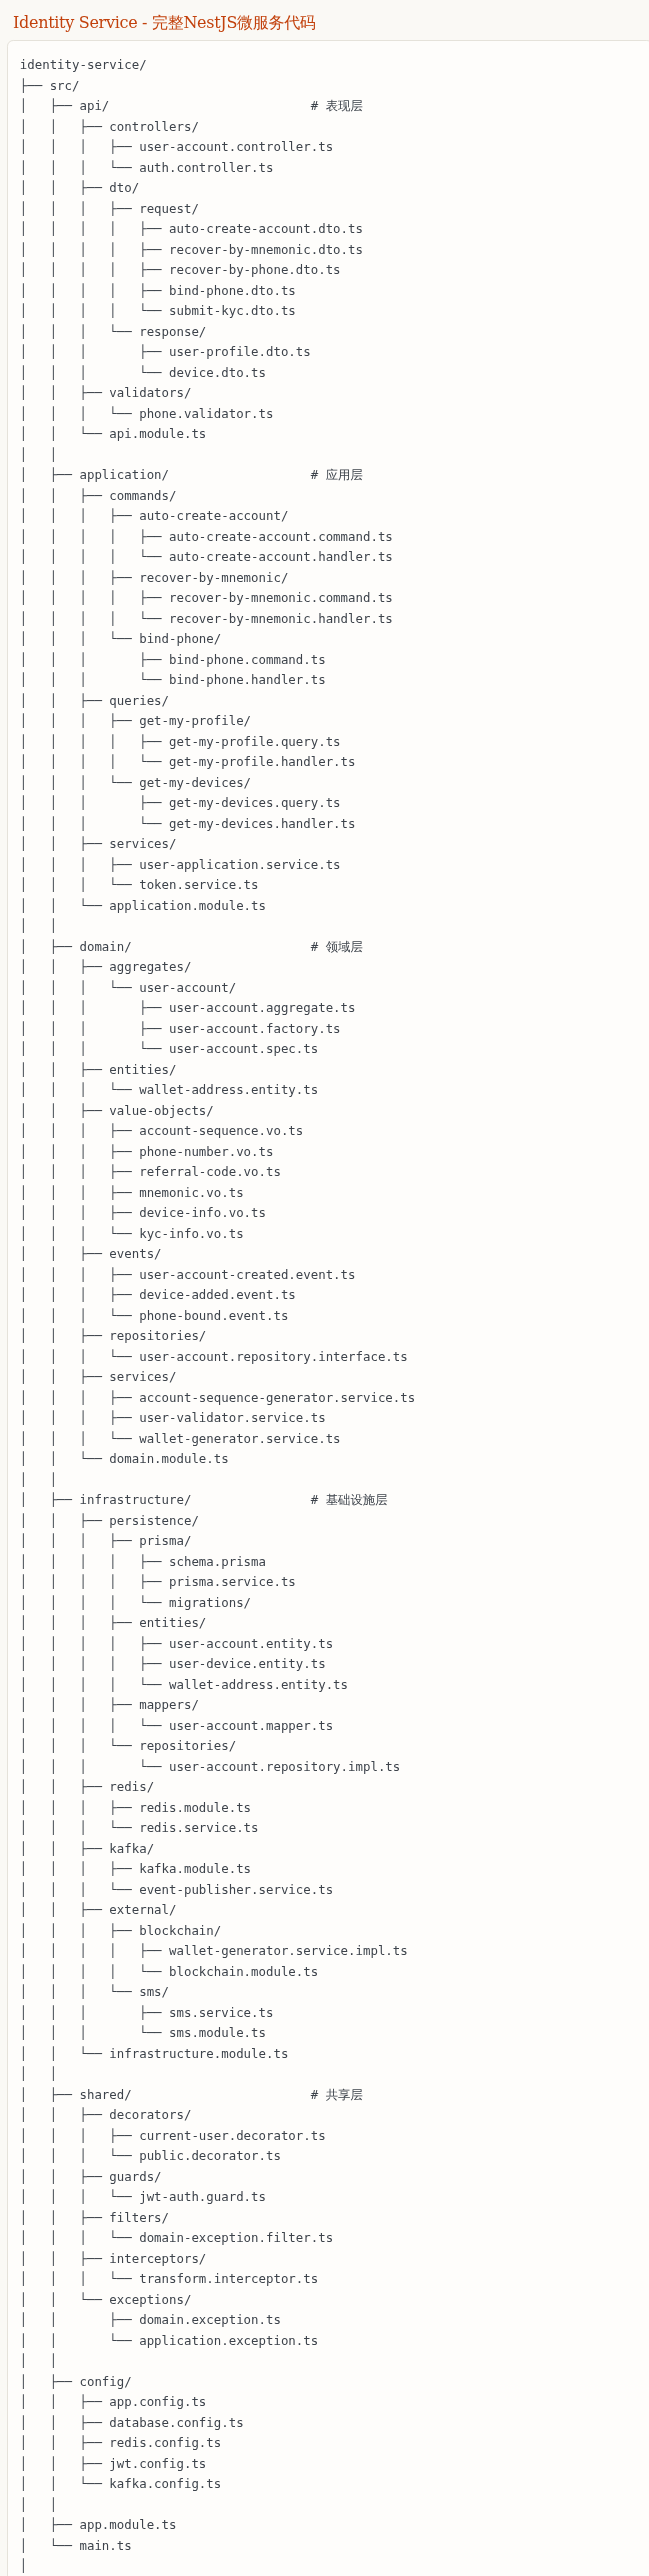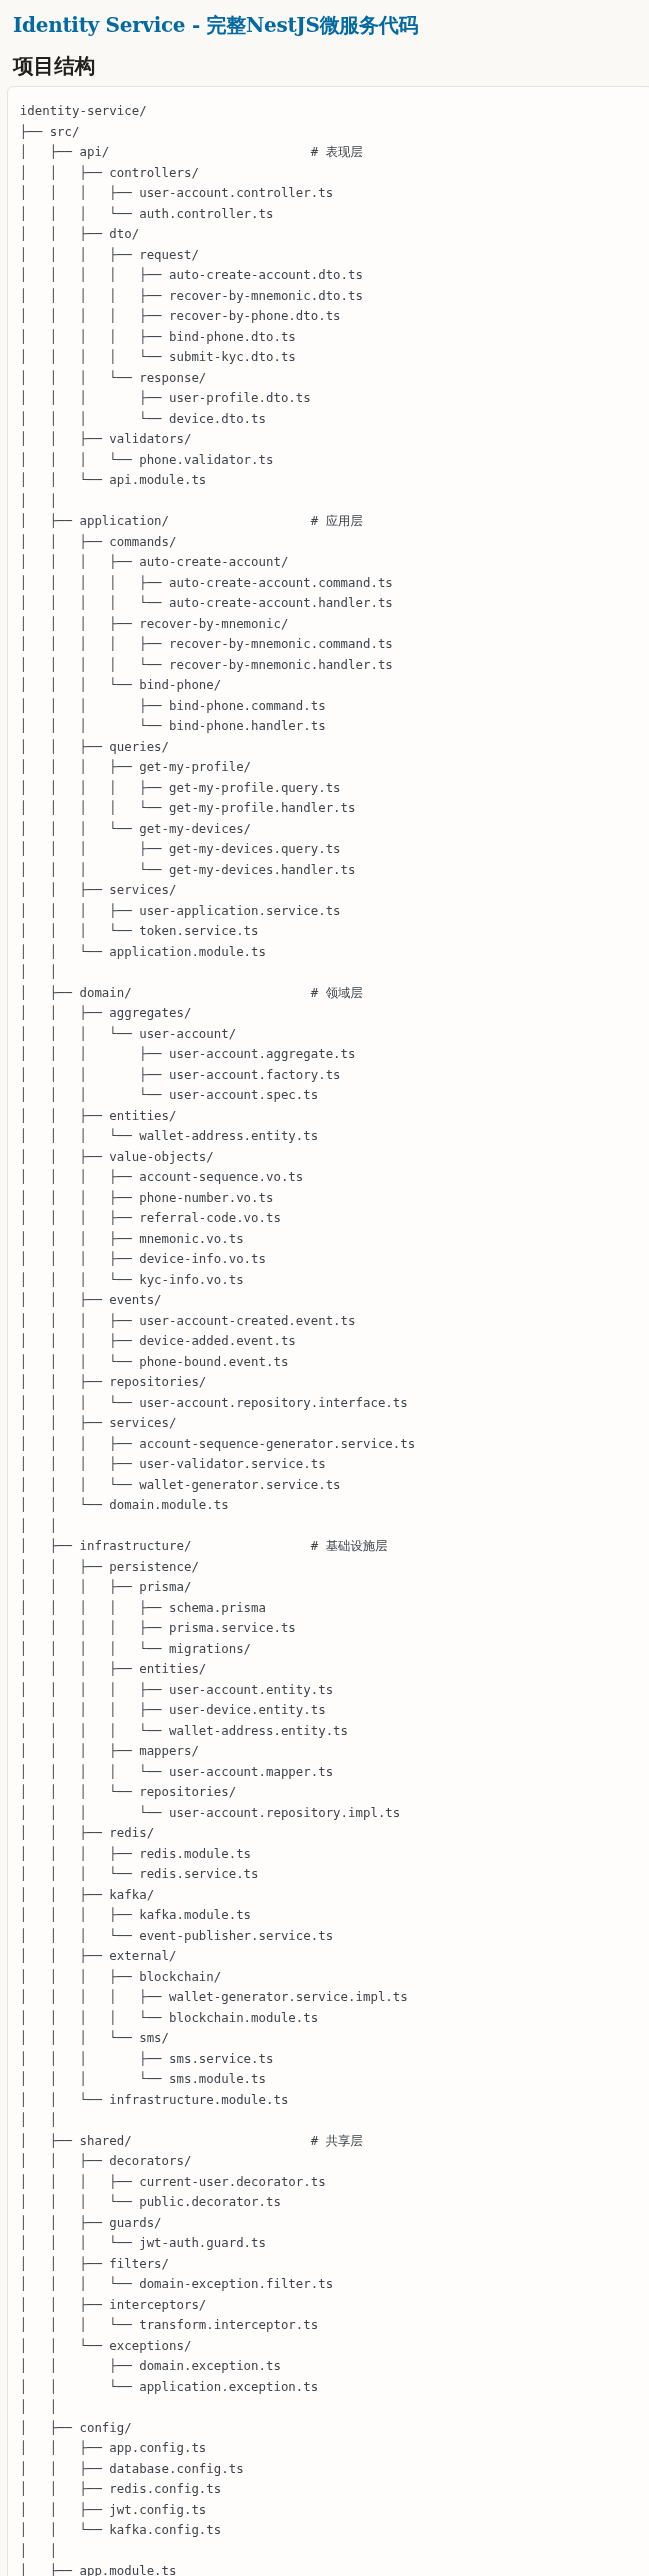--- a/index.html
+++ b/index.html
@@ -11,25 +11,25 @@
     overflow: hidden;
   }
   .page {
     box-sizing: border-box;
     width: 649px;
     padding: 13.4px 13px 0 13px;
   }
   h1.doc-title {
     margin: 0;
     font-family: "DejaVu Serif", "Liberation Serif", serif;
-    font-weight: 700;
-    font-size: 20px;
+    font-weight: 400;
+    font-size: 16px;
     line-height: 1.2;
     letter-spacing: -0.3px;
-    color: #0369a1;
+    color: #c2410c;
   }
   h2.section-heading {
     margin: 16.5px 0 0 0;
     font-family: "DejaVu Sans", "Liberation Sans", sans-serif;
     font-weight: 700;
     font-size: 20.6px;
     line-height: 1.2;
     color: #21201C;
   }
   .code-box {
@@ -49,21 +49,20 @@
     color: #3D434B;
     white-space: pre;
   }
 </style>
 </head>
 <body>
 
 <div class="page">
   <h1 class="doc-title">Identity Service - 完整NestJS微服务代码</h1>
 
-  <h2 class="section-heading">项目结构</h2>
 
   <div class="code-box">
     <pre>identity-service/
 ├── src/
 │   ├── api/                           # 表现层
 │   │   ├── controllers/
 │   │   │   ├── user-account.controller.ts
 │   │   │   └── auth.controller.ts
 │   │   ├── dto/
 │   │   │   ├── request/

